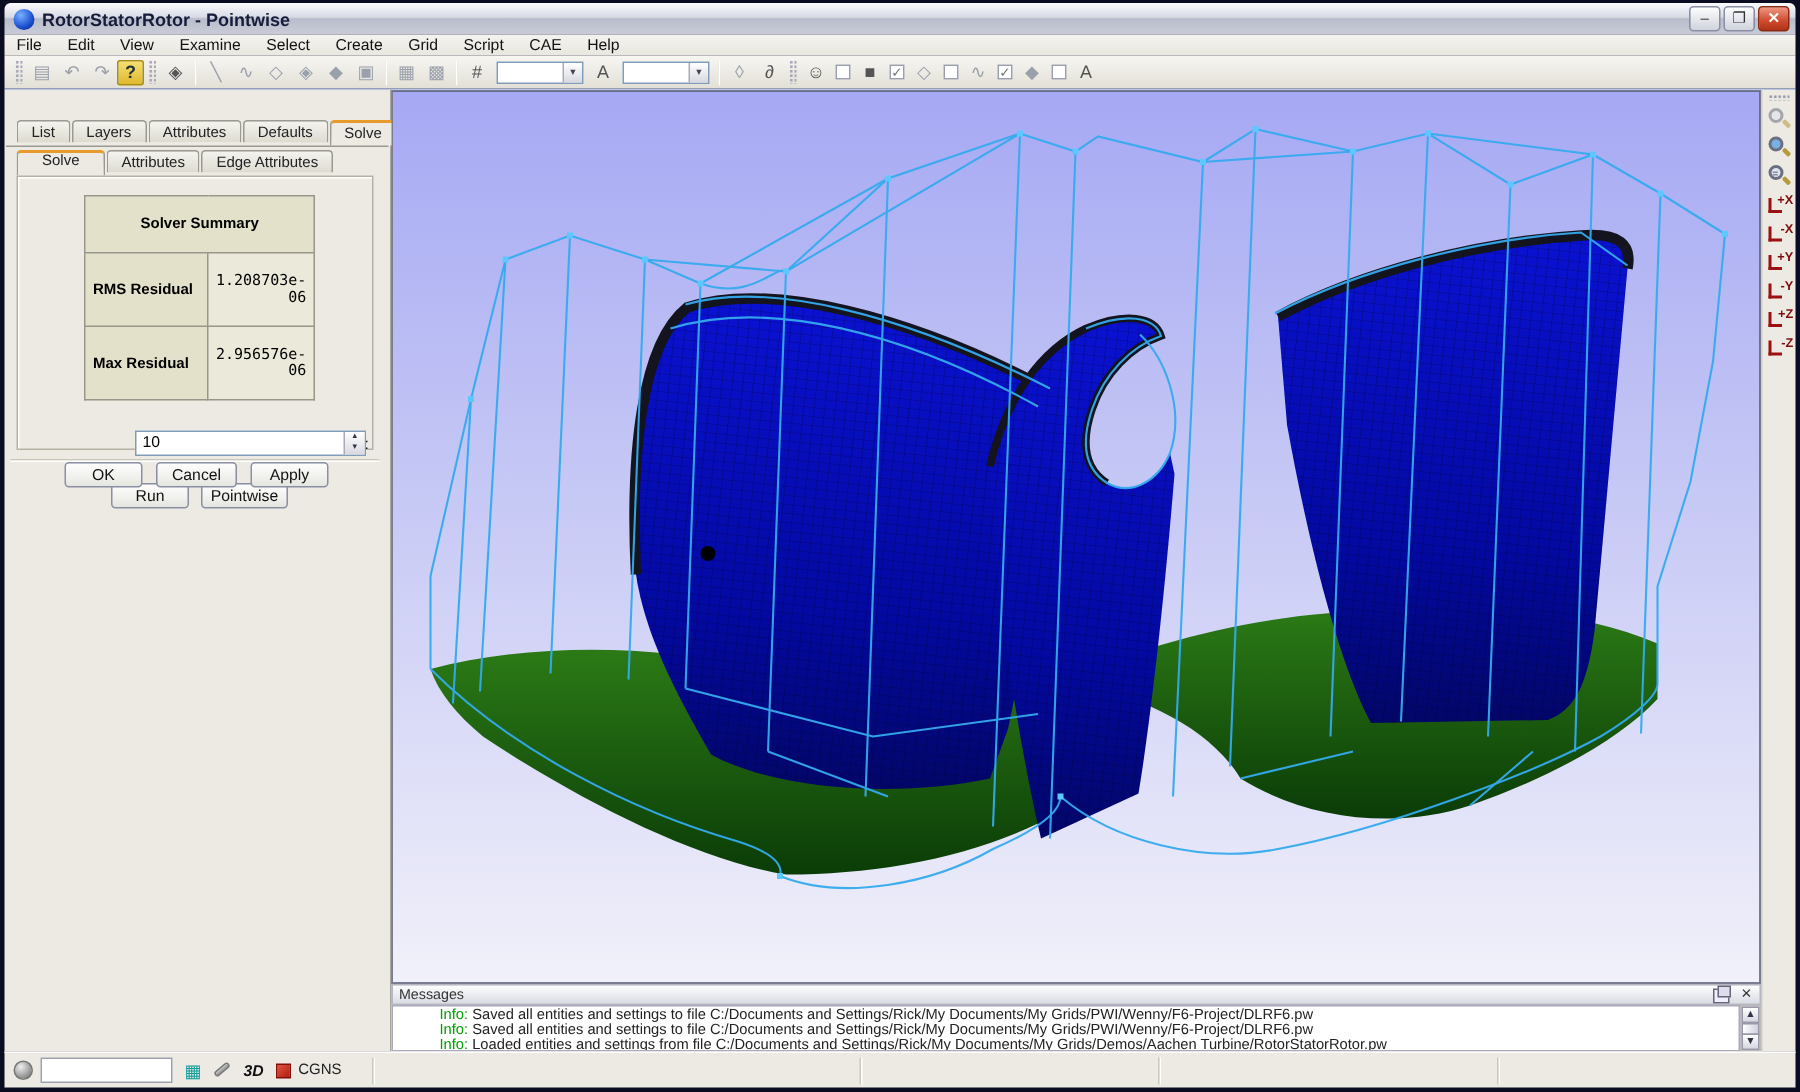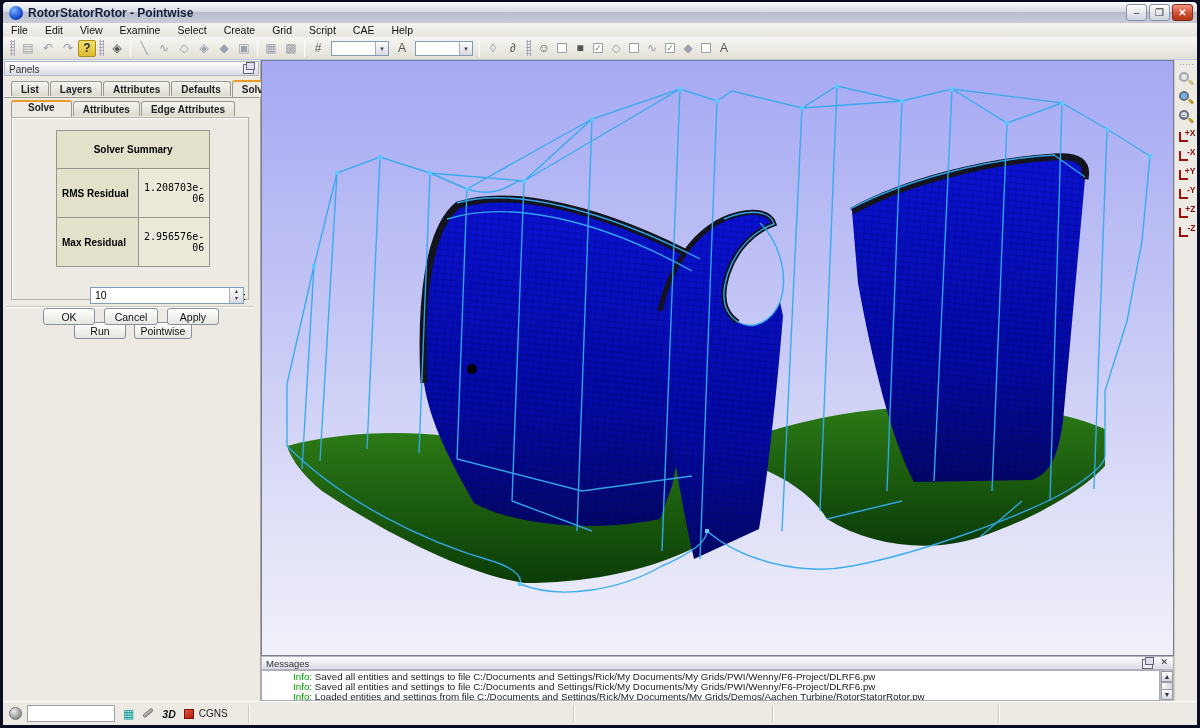--- a/index.html
+++ b/index.html
@@ -36,21 +36,21 @@
   .tb-combo .arrow { position:absolute; right:0; top:0; width:13px; height:13px; background:linear-gradient(180deg,#fff,#d8d8e2);
     border-left:1px solid #aab; font-size:7px; line-height:13px; text-align:center; color:#445; }
   .tb-check { width:10px; height:10px; background:#fff; border:1px solid #9aa0ac; margin:0 3px; font-size:9px; line-height:9px; text-align:center; color:#777; }
 
   
   .left-panel { position:absolute; left:3px; top:60px; width:258px; height:641px; background:#eceae3; border-right:1px solid #a9a7a0; }
   .dock-title { position:absolute; left:1px; top:1px; right:1px; height:15px;
     background:linear-gradient(180deg,#fdfdfe,#d9dce4); border:1px solid #b4b7c2; font-size:10px; color:#333; padding:2px 4px; }
   .float-icon { position:absolute; top:2px; width:11px; height:10px; border:1px solid #667; background:#eef; }
   .float-icon:before { content:""; position:absolute; left:2px; top:-3px; width:7px; height:6px; border:1px solid #667; background:#dde; }
-  .tabs { position:absolute; left:8px; top:20px; height:17px; display:flex; align-items:center;font-weight:bold; }
+  .tabs { position:absolute; left:8px; top:20px; height:17px; display:flex; align-items:flex-start; }
   .tab { height:15px; font-size:10px; padding:2px 9px 0; border:1px solid #9a9a92; border-bottom:none; border-radius:3px 3px 0 0;
     background:linear-gradient(180deg,#f4f3ee,#dddbd0); margin-right:1px; color:#222; }
   .tab.active { height:17px; background:#eceae3; border-top:2px solid #e89b2d; font-size:10px; }
   .tabrow-line { position:absolute; left:1px; right:1px; height:1px; background:#9a9a92; }
   .content-box { position:absolute; left:8px; top:57px; width:238px; height:183px; border:1px solid #b5b2a5; box-shadow:inset 1px 1px 0 #fff; }
   table.solver { border-collapse:collapse; position:absolute; left:44px; top:12px; }
   table.solver td { border:1px solid #98968a; font-size:10px; padding:13px 5px; height:15px; }
   td.sheader { background:#e4e1ca; font-weight:bold; text-align:center; }
   td.slabel { background:#e4e1ca; font-weight:bold; width:82px; }
   td.svalue { background:#ebe9da; font-family:"DejaVu Sans Mono", monospace; font-size:9.5px; text-align:right; width:68px; }
@@ -169,24 +169,20 @@
     <div class="tb-btn">◇</div>
     <div class="tb-check"></div>
     <div class="tb-btn">∿</div>
     <div class="tb-check">✓</div>
     <div class="tb-btn">◆</div>
     <div class="tb-check"></div>
     <div class="tb-btn en">A</div>
   </div>
 
   <div class="left-panel">
-    <div class="dock-title">
-      <span>Panels</span>
-      <span class="float-icon" style="right:4px;"></span>
-    </div>
     <div class="tabs">
       <div class="tab">List</div>
       <div class="tab">Layers</div>
       <div class="tab">Attributes</div>
       <div class="tab">Defaults</div>
       <div class="tab active">Solve</div>
     </div>
     <div class="tabrow-line" style="top:37px;"></div>
     <div class="tabs" style="top:40px;">
       <div class="tab active" style="padding:0 16px;">Solve</div>

